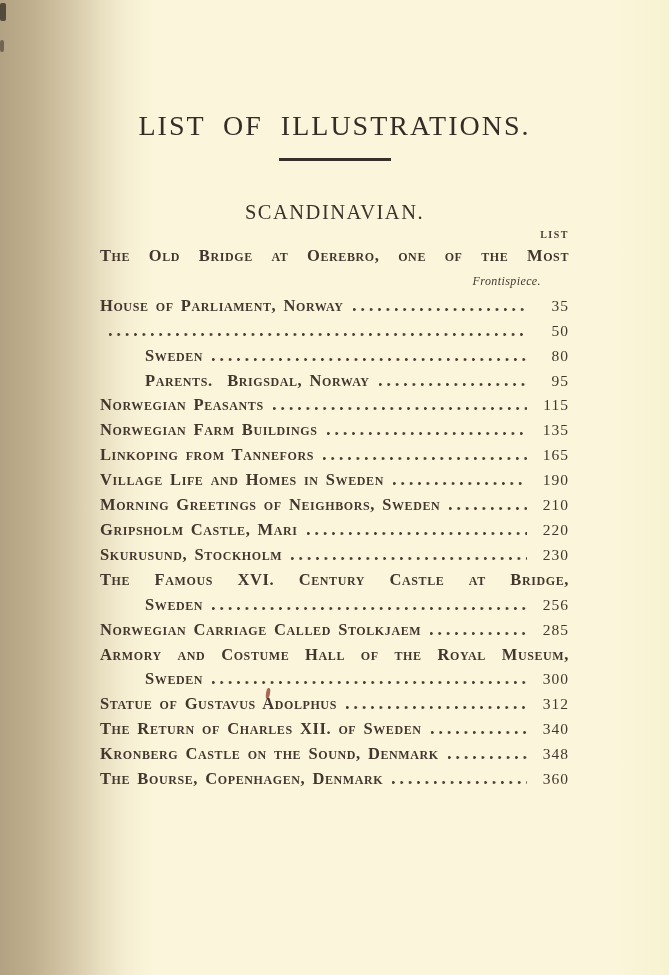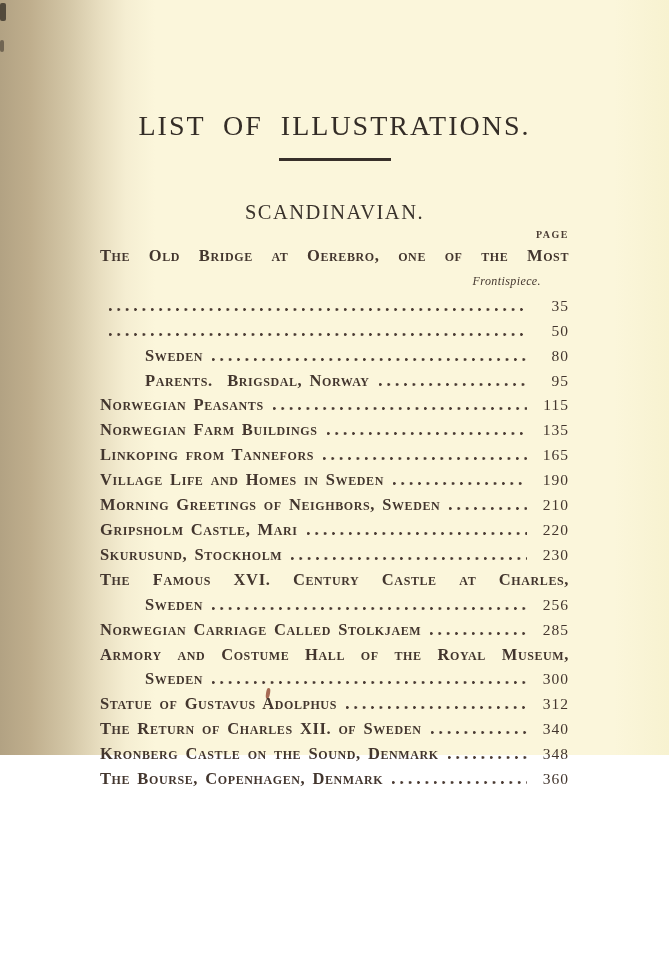--- a/index.html
+++ b/index.html
@@ -3,21 +3,21 @@
 <meta charset="utf-8">
 <style>
   html, body { margin: 0; padding: 0; }
   body {
     width: 669px; height: 975px;
     font-family: "Liberation Serif", "DejaVu Serif", serif;
     overflow: hidden;
   }
   .scan-page {
     position: relative;
-    width: 669px; height: 755px;
+    width: 669px; height: 975px;
     color: #43362e;
     background:
       linear-gradient(to right, #b2a283 0px, #bfae8d 30px, #d3c6a6 68px, #e8dec0 100px, #f5eed2 126px, rgba(251,246,219,0) 155px),
       linear-gradient(to left, #f7f2d0 0px, rgba(251,246,219,0) 55px),
       #fbf6db;
   }
   .edge-smudge {
     position: absolute; background: #3a3329; border-radius: 2px; opacity: .8;
   }
   .smudge-1 { left: 0; top: 3px;  width: 6px; height: 18px; }
@@ -110,30 +110,31 @@
 
 <div class="scan-page">
   <div class="edge-smudge smudge-1"></div>
   <div class="edge-smudge smudge-2"></div>
   <div class="scan-speck"></div>
 
   <div class="content">
     <div class="doc-title">LIST OF ILLUSTRATIONS.</div>
     <div class="title-rule"></div>
     <div class="section-heading">SCANDINAVIAN.</div>
-    <div class="page-col-label">PAGE</div>
+    <div class="page-col-label">LIST</div>
     <div class="entries">
         <div class="entry-row justify">
           <span class="txt">The Old Bridge at Oerebro, one of the Most</span>
         </div>
         <div class="entry-row indent">
           <span class="leader hidden"></span>
           <span class="page-num italic">Frontispiece.</span>
         </div>
         <div class="entry-row">
+          <span class="txt">House of Parliament, Norway</span>
           <span class="leader"></span>
           <span class="page-num">35</span>
         </div>
         <div class="entry-row">
           <span class="leader"></span>
           <span class="page-num">50</span>
         </div>
         <div class="entry-row indent">
           <span class="txt">Sweden</span>
           <span class="leader"></span>
@@ -173,21 +174,21 @@
           <span class="txt">Gripsholm Castle, Mari</span>
           <span class="leader"></span>
           <span class="page-num">220</span>
         </div>
         <div class="entry-row">
           <span class="txt">Skurusund, Stockholm</span>
           <span class="leader"></span>
           <span class="page-num">230</span>
         </div>
         <div class="entry-row justify">
-          <span class="txt">The Famous XVI. Century Castle at Charles,</span>
+          <span class="txt">The Famous XVI. Century Castle at Bridge,</span>
         </div>
         <div class="entry-row indent">
           <span class="txt">Sweden</span>
           <span class="leader"></span>
           <span class="page-num">256</span>
         </div>
         <div class="entry-row">
           <span class="txt">Norwegian Carriage Called Stolkjaem</span>
           <span class="leader"></span>
           <span class="page-num">285</span>

